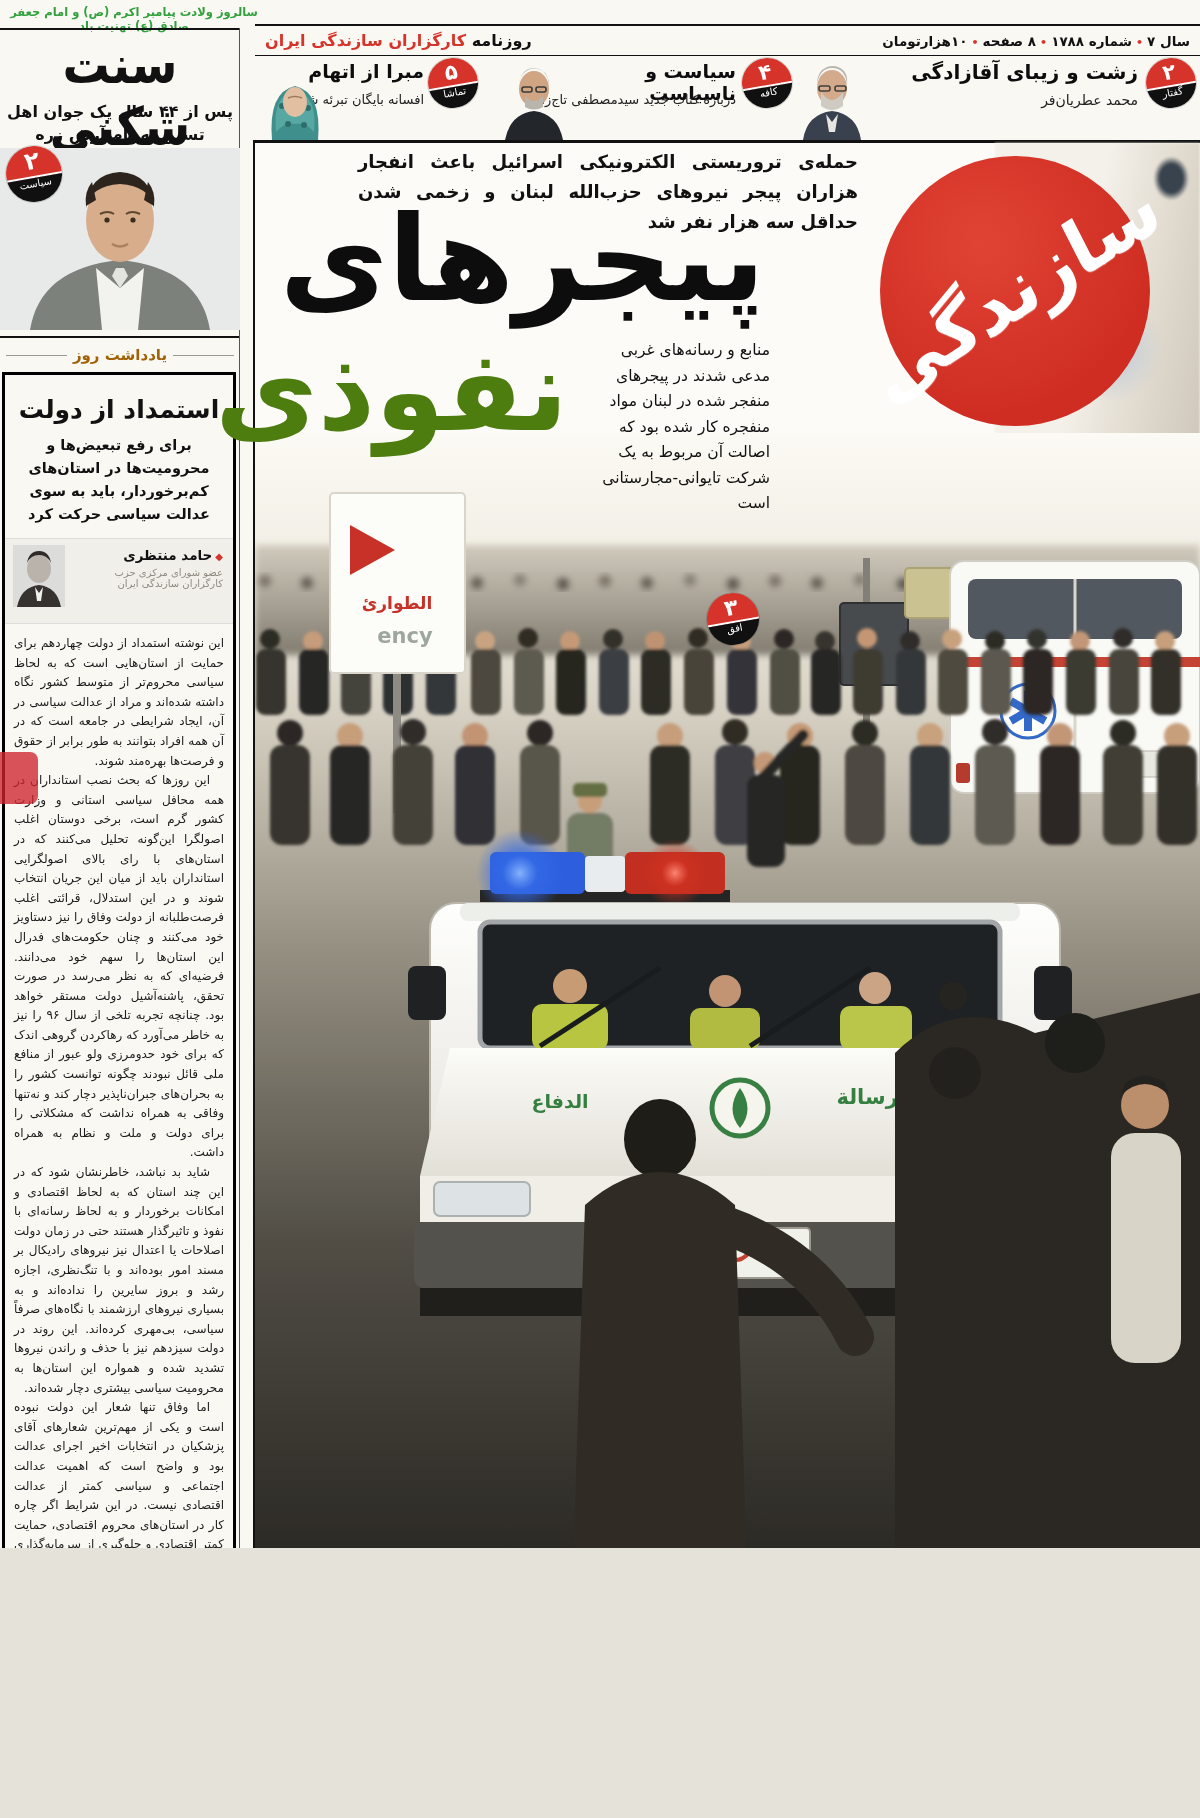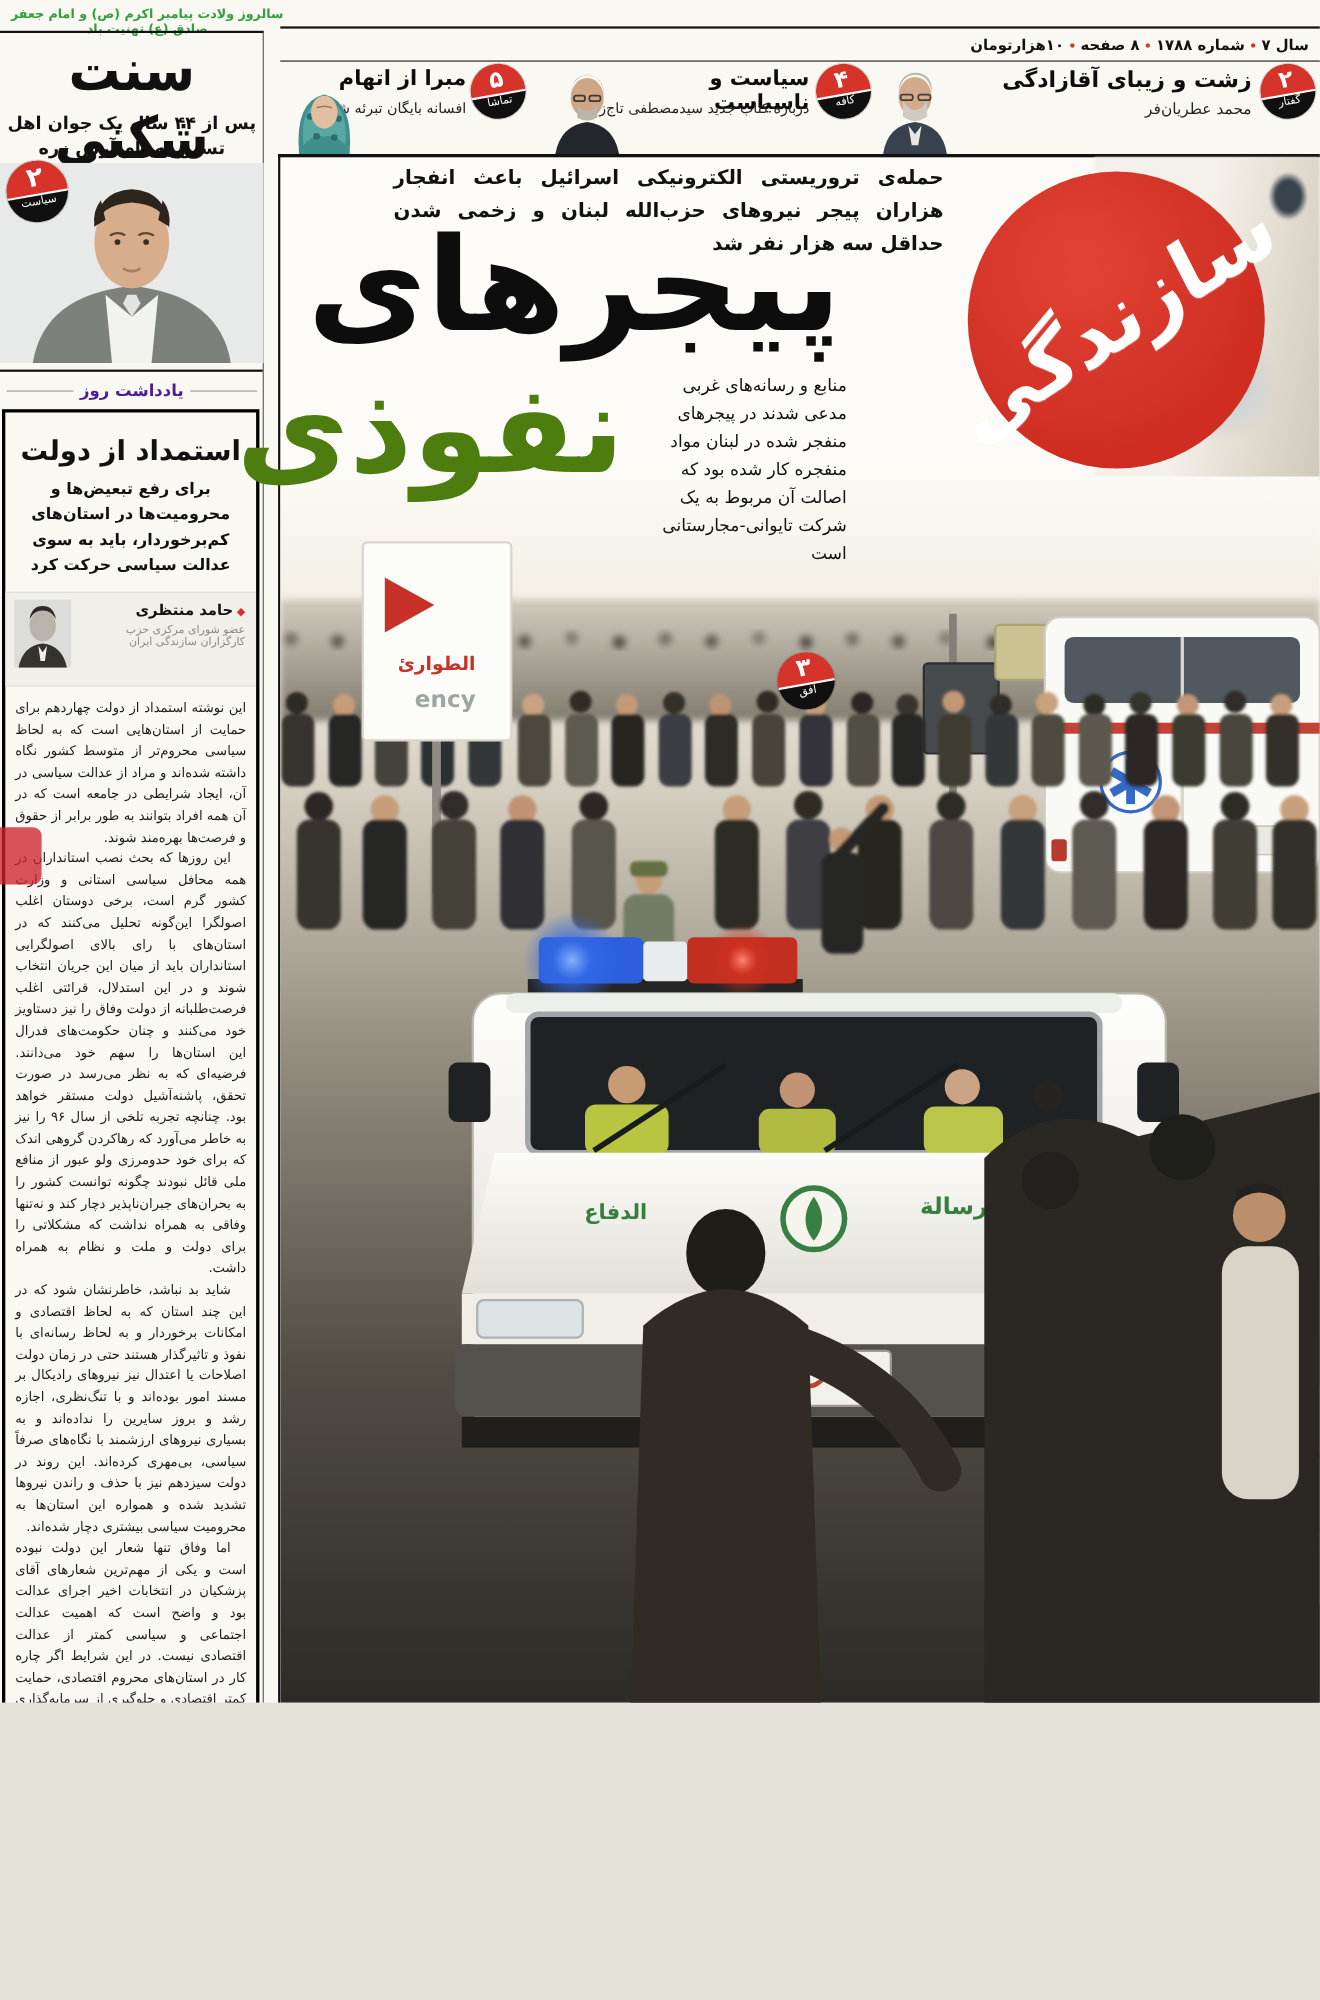--- a/index.html
+++ b/index.html
@@ -26,21 +26,21 @@
   
   .strip-title{position:absolute;font-weight:bold;text-align:right;color:#0d0d0d;}
   .strip-sub{position:absolute;text-align:right;color:#222;}
   
   .snt-headline{position:absolute;top:34px;left:0;width:240px;text-align:center;font-size:47px;
                 font-weight:bold;letter-spacing:-2px;transform:scaleY(1.12);transform-origin:top;}
   .snt-sub{position:absolute;top:100px;left:6px;width:228px;text-align:center;font-size:16px;
            font-weight:bold;line-height:23px;}
   .rule{position:absolute;background:#111;}
   .note-label{position:absolute;top:346px;left:0;width:240px;display:flex;align-items:center;
-              color:#4c1d95;font-weight:bold;font-size:15px;}
+              color:#a16207;font-weight:bold;font-size:15px;}
   .note-label:before,.note-label:after{content:"";flex:1;border-top:1px solid #999;margin:0 6px;}
   .note-box{position:absolute;top:372px;left:2px;width:234px;height:1438px;border:3px solid #000000;
             box-sizing:border-box;padding:8px 9px;overflow:hidden;}
   .note-title{text-align:center;font-size:25px;font-weight:bold;margin:12px 0 10px;}
   .note-lead{text-align:center;font-size:14.5px;font-weight:bold;line-height:23px;margin:0 4px 12px;}
   .author-band{position:relative;background:#f1efe9;border-top:1px solid #ddd;border-bottom:1px solid #ddd;
                min-height:70px;margin:0 -9px 10px;padding:8px 10px 6px 70px;}
   .author-photo{position:absolute;left:8px;top:6px;width:52px;height:62px;}
   .author-name{font-size:13.5px;font-weight:bold;text-align:right;}
   .author-name .blt{color:#d6342b;font-size:10px;margin-left:3px;}
@@ -84,20 +84,24 @@
 
   <div class="greeting">سالروز ولادت پیامبر اکرم (ص) و امام جعفر صادق (ع) تهنیت باد</div>
 
   <div class="rule" style="top:28px;left:0;width:240px;height:2px;"></div>
   <div class="rule" style="top:28px;left:239px;width:1px;height:1788px;background:#555;"></div>
 
   <div class="masthead">
     <span>
       <span>سال ۷</span><span class="sep">•</span><span>شماره ۱۷۸۸</span><span class="sep">•</span><span>۸ صفحه</span><span class="sep">•</span><span>۱۰هزارتومان</span>
     </span>
+    <span class="paper-name">
+      <span>روزنامه</span>
+      <span class="red">کارگزاران سازندگی ایران</span>
+    </span>
   </div>
 
   <div class="nbadge" style="left:1146px;top:58px;width:50px;height:50px;">
     <span class="num" style="font-size:21px;">۲</span>
     <span class="tag" style="font-size:10px;">گفتار</span>
   </div>
   <div class="strip-title" style="left:900px;top:60px;width:238px;font-size:20px;">زشت و زیبای آقازادگی</div>
   <div class="strip-sub" style="left:900px;top:92px;width:238px;font-size:14px;padding-left:30px;box-sizing:border-box;">محمد عطریان‌فر</div>
   <svg class="abs" style="left:795px;top:62px;" width="74" height="78" viewBox="0 0 74 78">
     <ellipse cx="37" cy="26" rx="15" ry="18" fill="#d3ab8c"></ellipse>

